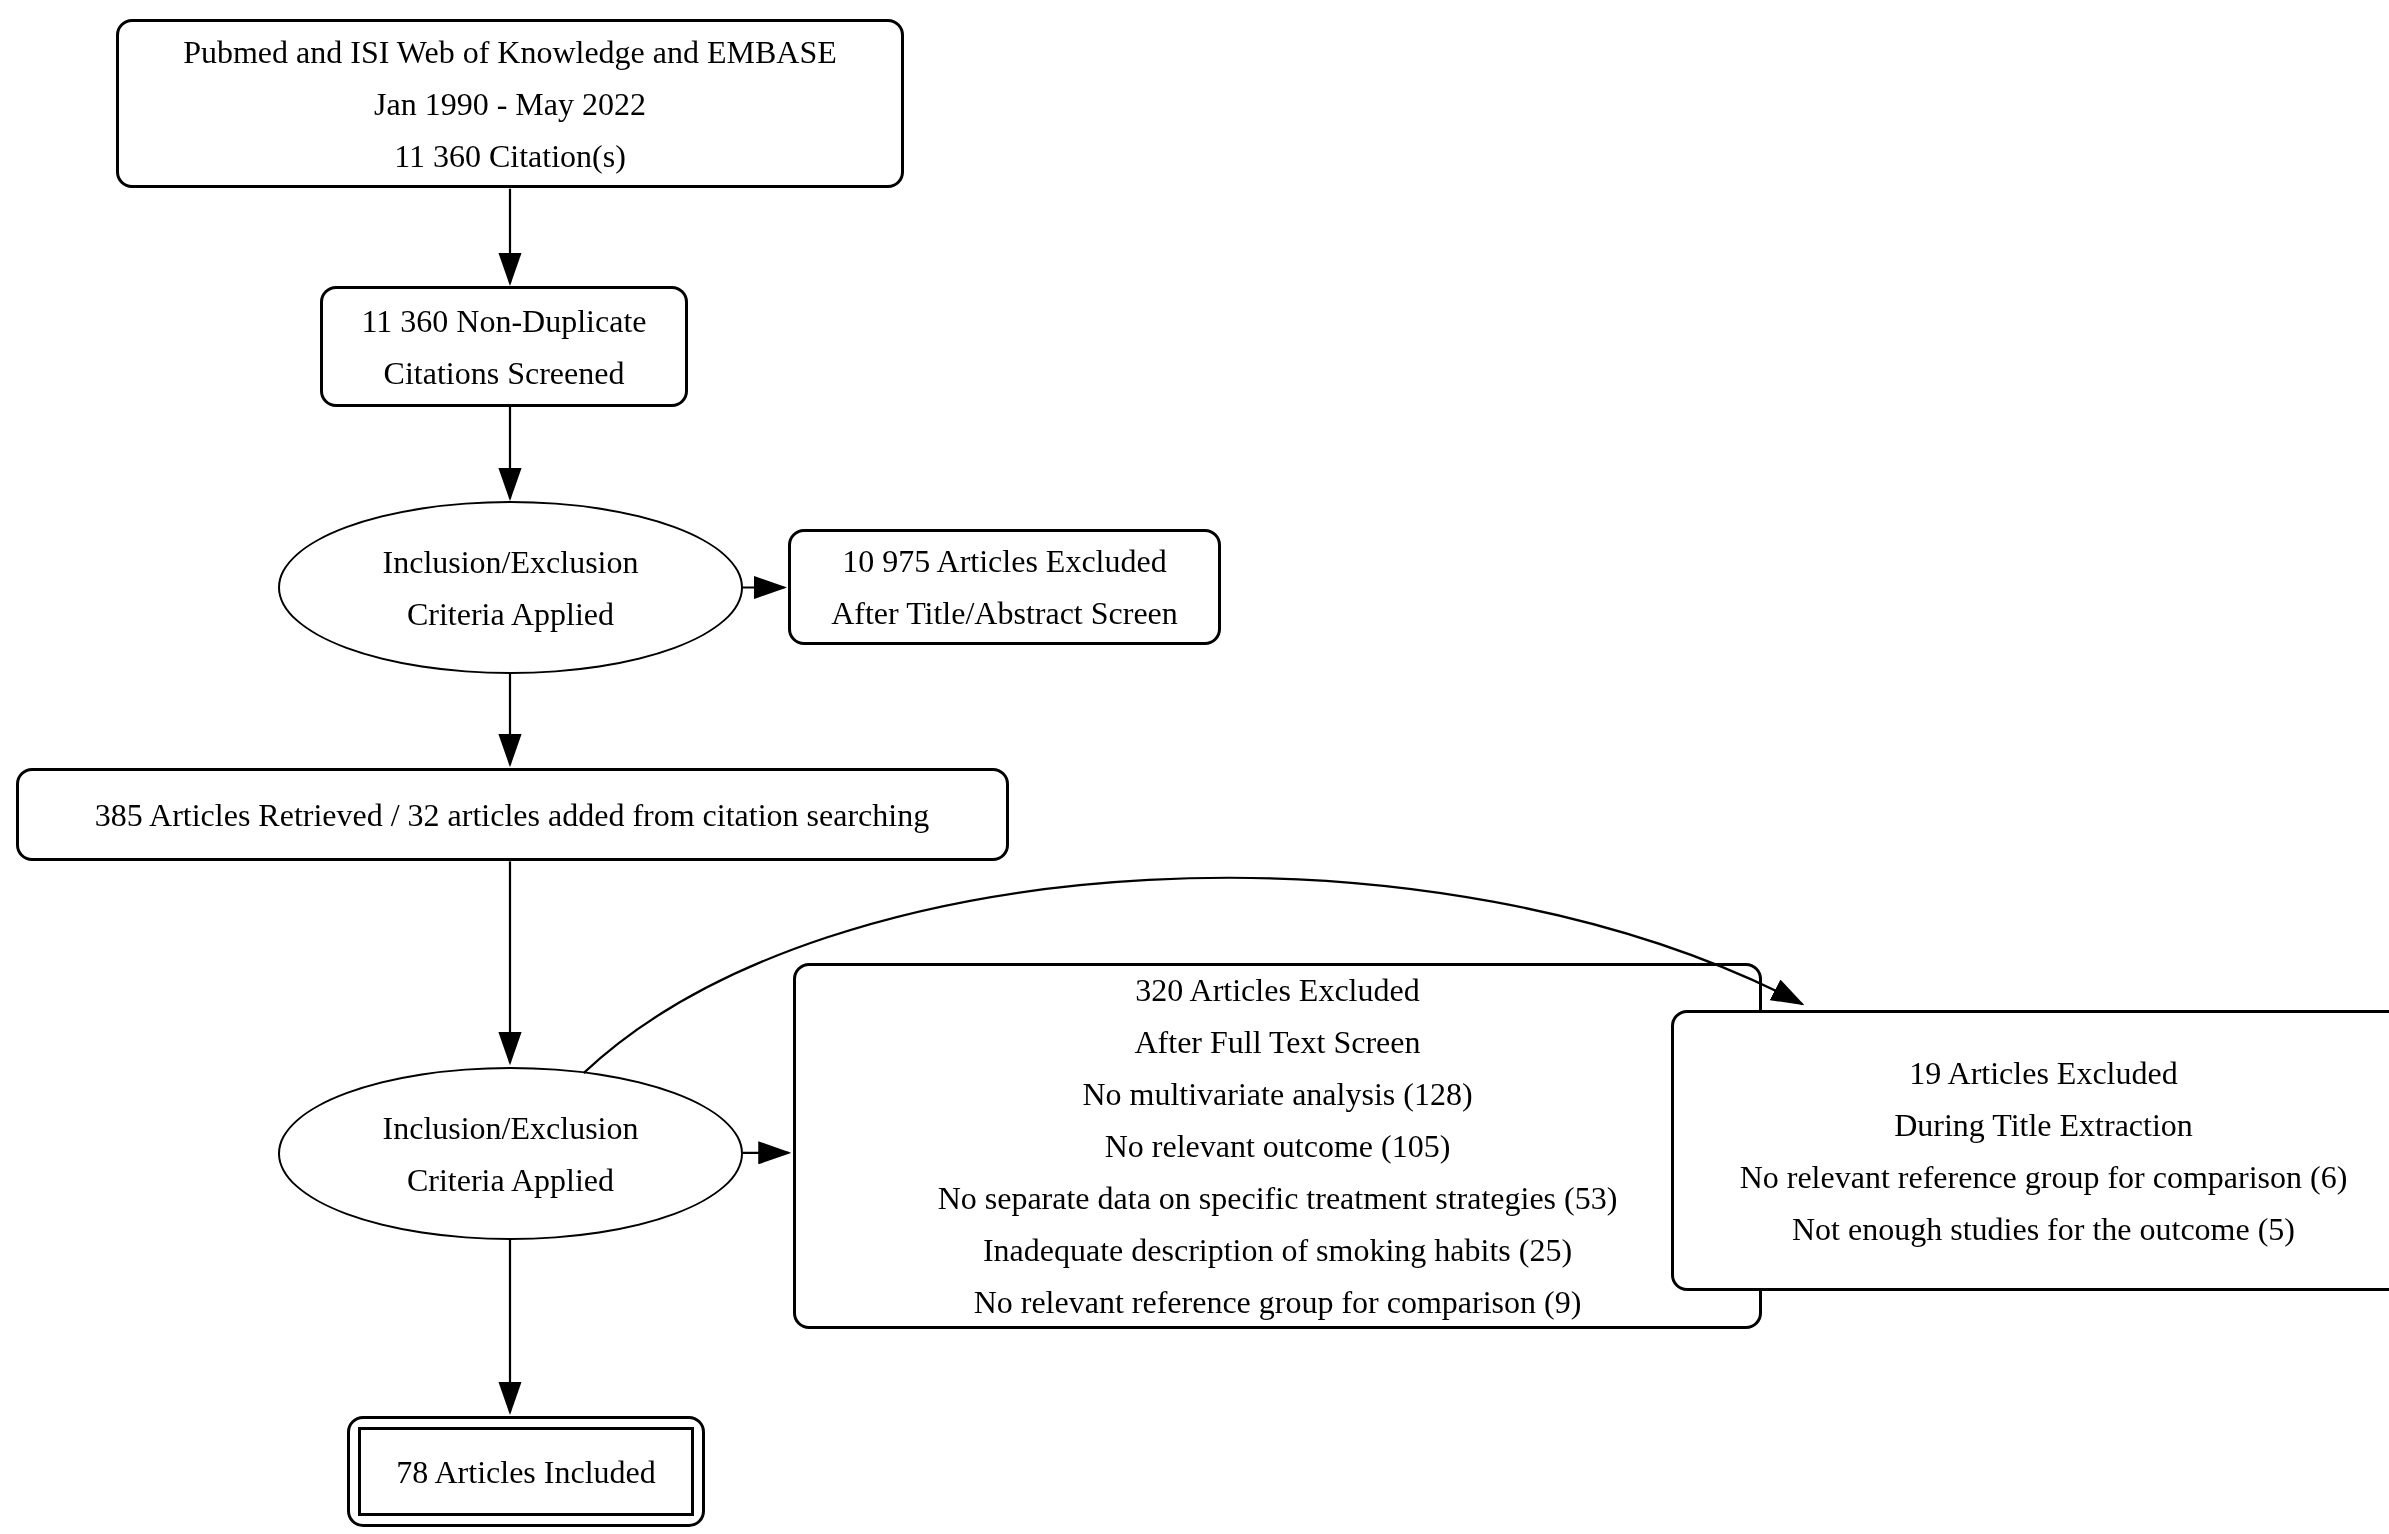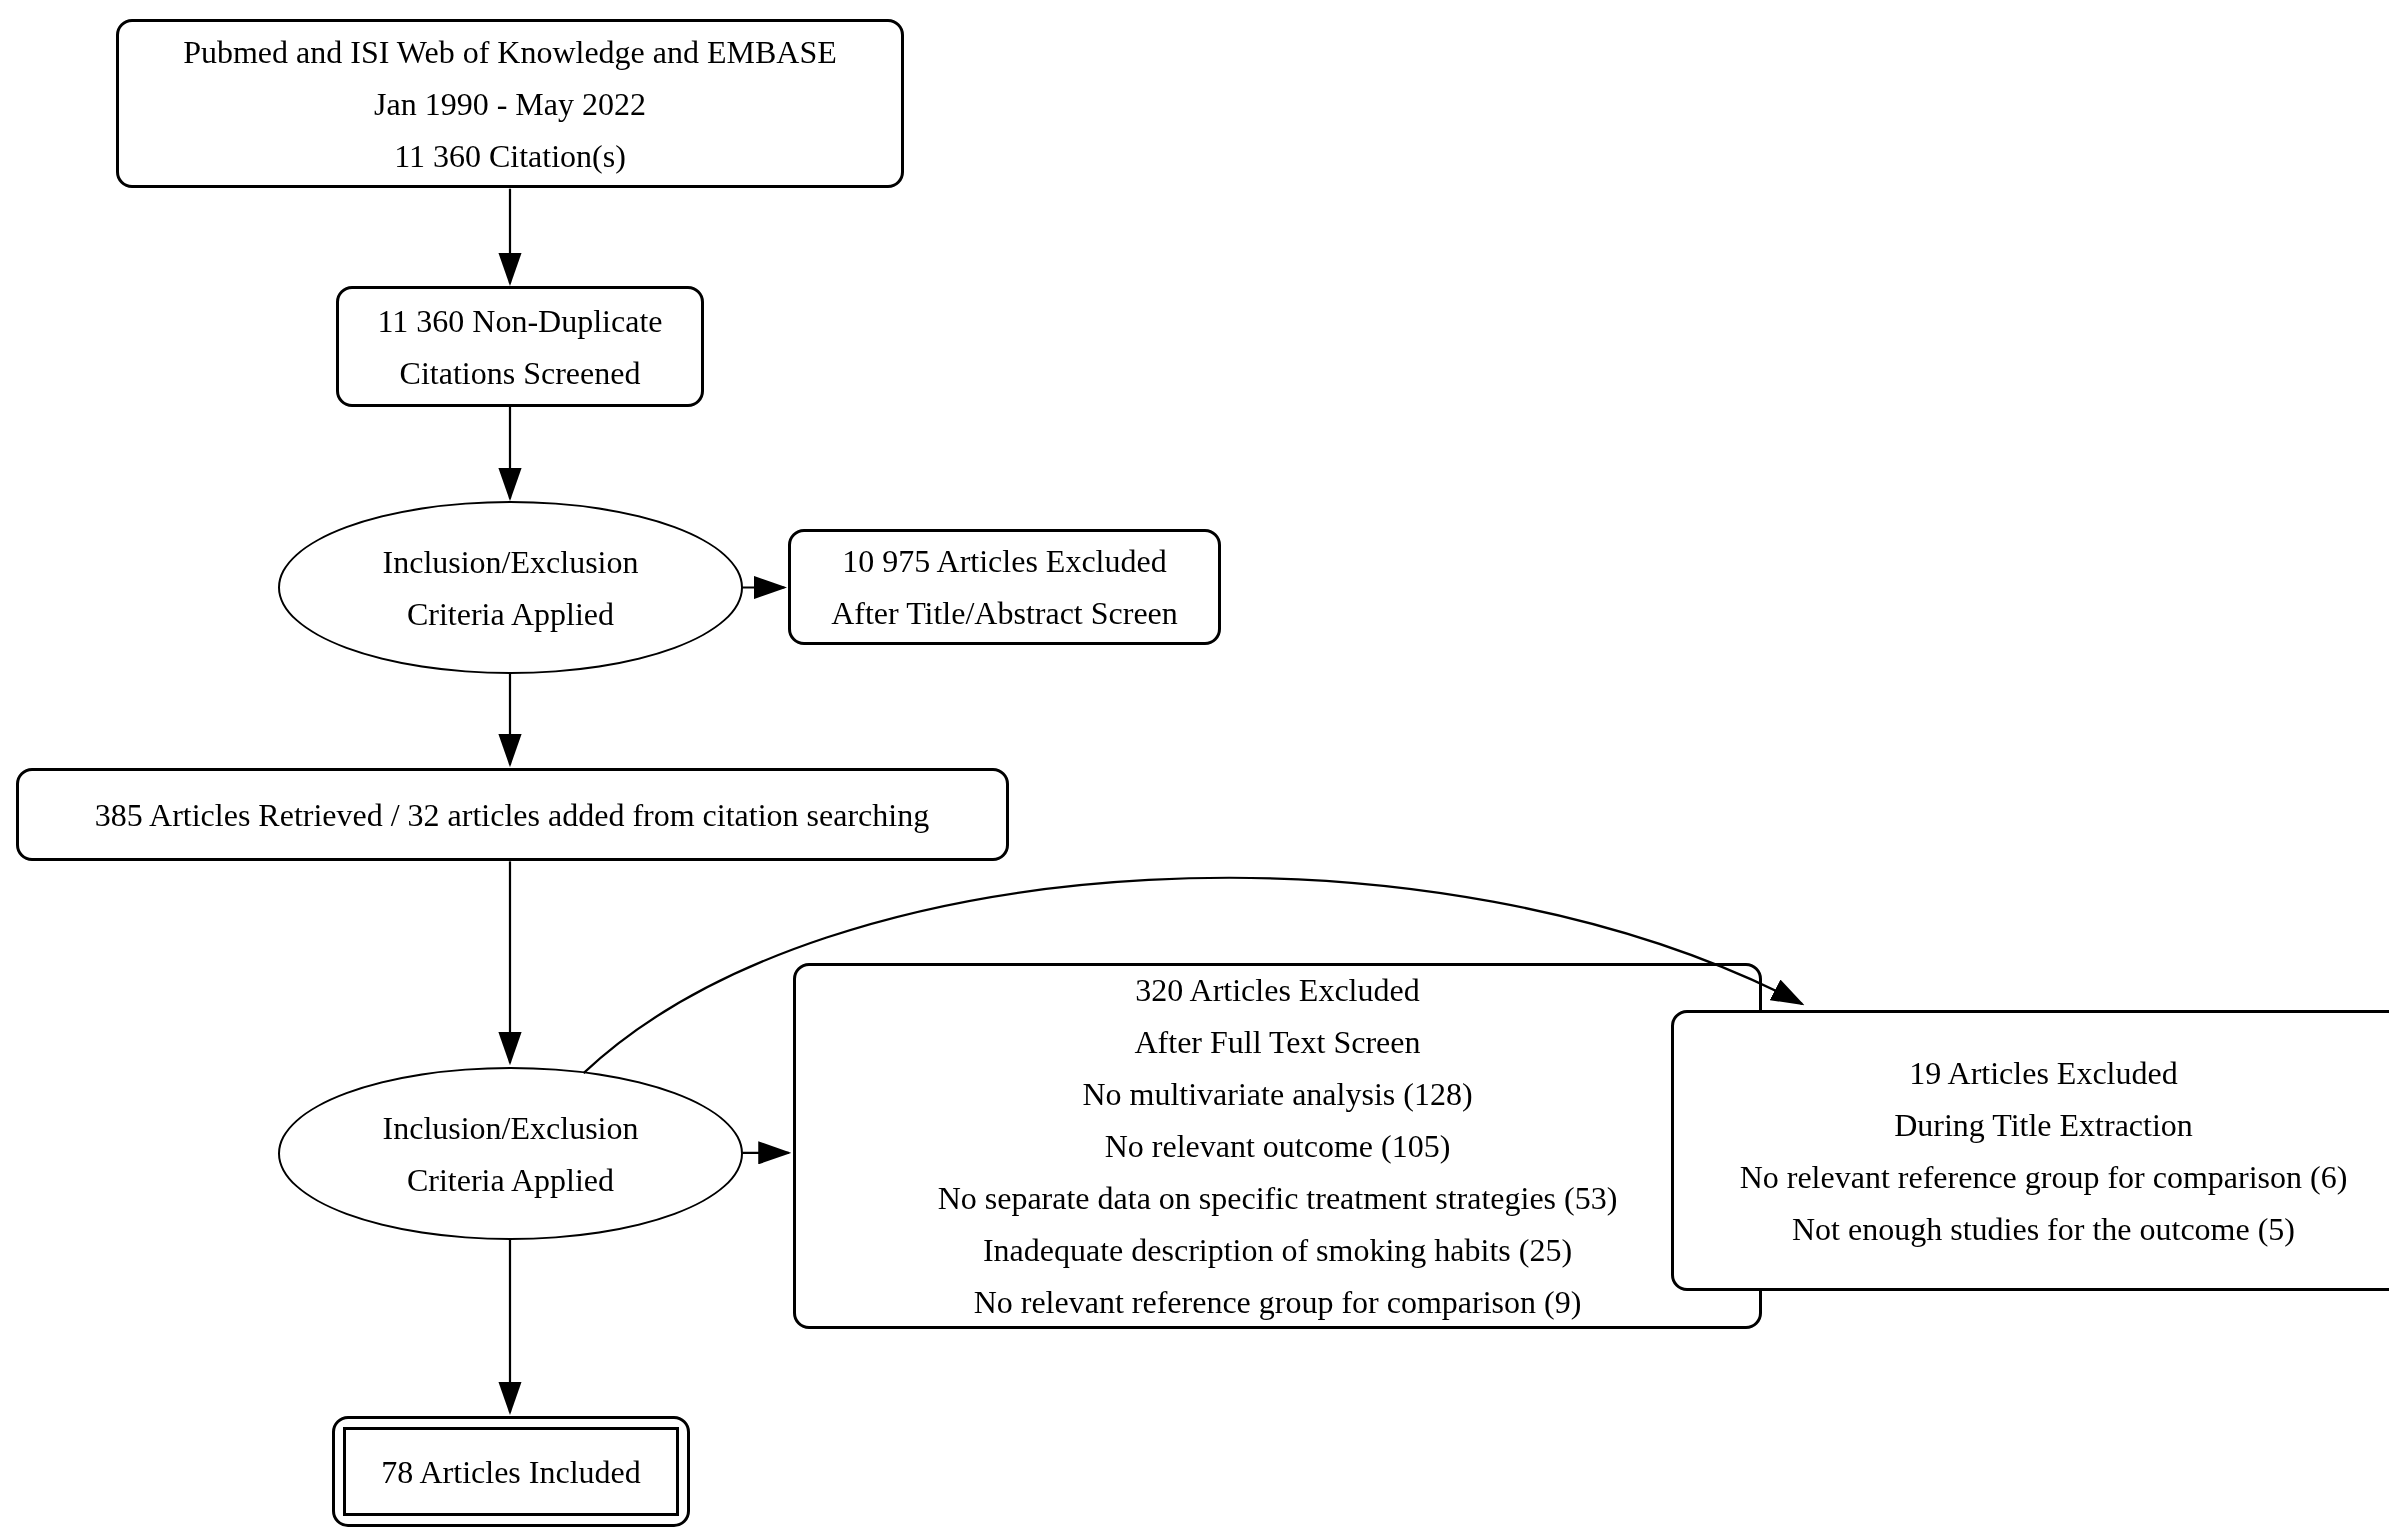--- a/index.html
+++ b/index.html
@@ -38,28 +38,28 @@
     border: 3.3px solid #000;
     width: 100%;
     height: 100%;
     display: flex;
     align-items: center;
     justify-content: center;
     box-sizing: border-box;
   }
   
   #n-sources   { left: 116px;  top: 19.4px;   width: 788px; height: 169px; }
-  #n-screened  { left: 336px;  top: 286px;  width: 368px;  height: 121px; }
+  #n-screened  { left: 320px;  top: 286px;  width: 368px;  height: 121px; }
   #n-crit1     { left: 278px;  top: 501px;  width: 465px;  height: 173px; }
   #n-excl-ta   { left: 788px; top: 529px;  width: 433px;  height: 116px; }
   #n-retrieved { left: 15.5px;   top: 768px; width: 993px; height: 93px; justify-content: center; }
   #n-crit2     { left: 278px;  top: 1067px; width: 465px;  height: 173px; }
   #n-excl-ft   { left: 793px; top: 963px; width: 969px; height: 366px; }
   #n-excl-de   { left: 1643px; top: 1010px; width: 745px; height: 281px; margin-left: 28px; }
-  #n-included  { left: 332px;  top: 1416px; width: 358px;  height: 111px; }
+  #n-included  { left: 347px;  top: 1416px; width: 358px;  height: 111px; }
   #connectors {
     position: absolute;
     left: 0; top: 0;
     z-index: 3;
     pointer-events: none;
   }
 </style>
 </head>
 <body>
 

